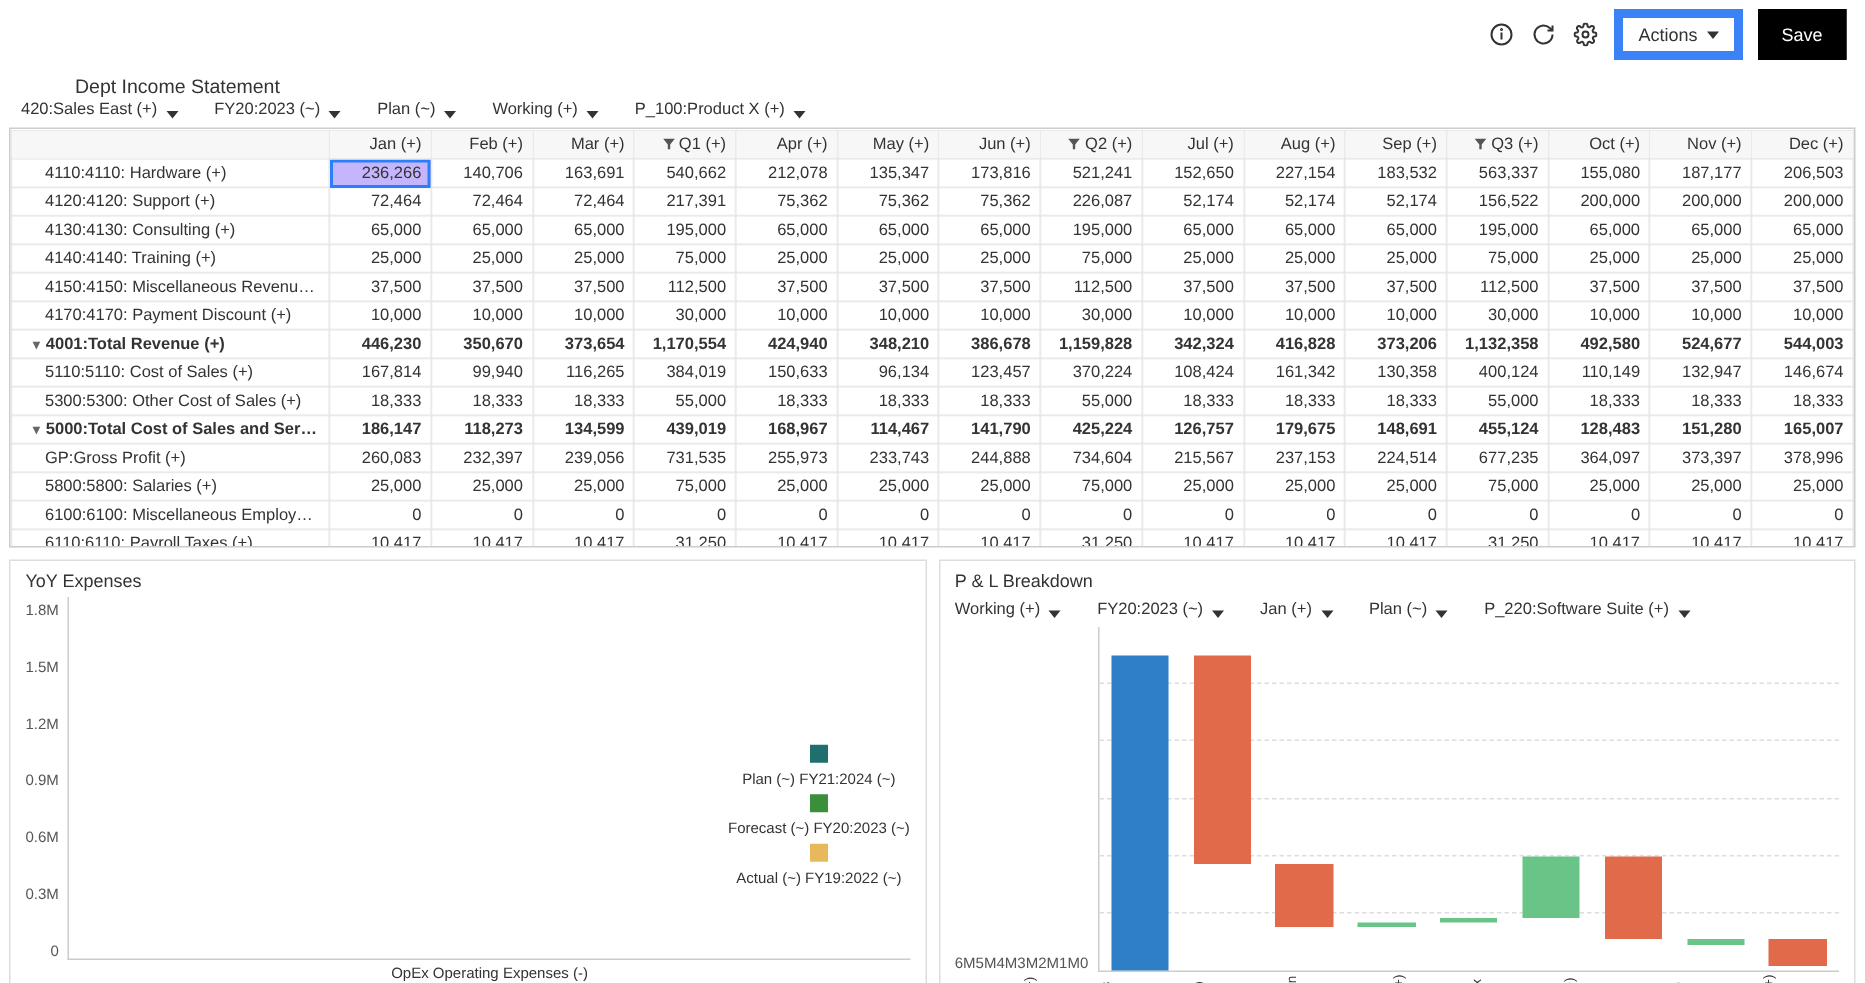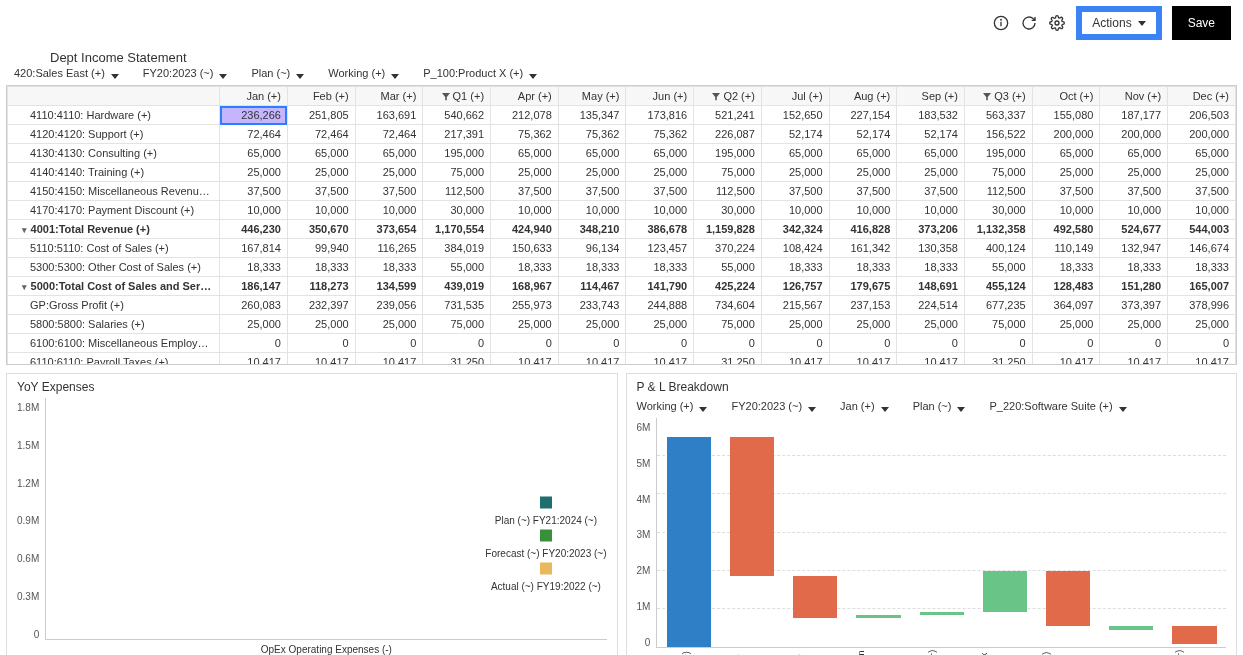--- a/index.html
+++ b/index.html
@@ -36,21 +36,21 @@
   .bar-yaxis { display:flex; flex-direction:column; justify-content:space-between; align-items:flex-end; padding:4px 6px 18px 0; font-size:10px; color:#555; }
   .bar-plot { flex:1; position:relative; border-left:1px solid #ccc; border-bottom:1px solid #ccc; margin-bottom:18px; }
   .bar-group { position:absolute; bottom:0; display:flex; align-items:flex-end; gap:2px; }
   .bar { width:100%; }
   .bar-xlabel { position:absolute; bottom:-16px; left:50%; transform:translateX(-50%); font-size:10px; white-space:nowrap; color:#333; }
   .legend { position:absolute; right:10px; top:50%; transform:translateY(-50%); font-size:10px; }
   .legend-item { display:flex; align-items:center; gap:6px; margin-bottom:4px;flex-direction:column; }
   .swatch { width:12px; height:12px; }
   
   .waterfall { display:flex; height:230px; }
-  .wf-yaxis { display:flex; flex-direction:column; justify-content:space-between; align-items:flex-end; padding:4px 6px 0 0; font-size:10px; color:#555; }
+  .wf-yaxis { display:flex; justify-content:space-between; align-items:flex-end; padding:4px 6px 0 0; font-size:10px; color:#555; }
   .wf-plot { flex:1; position:relative; border-left:1px solid #ccc; border-bottom:1px solid #ccc; }
   .wf-grid { position:absolute; left:0; right:0; border-top:1px dashed #ddd; }
   .wf-bar { position:absolute; }
   .wf-xlabels { display:flex; margin-left:34px; font-size:9px; color:#333; }
   .wf-xlabel { flex:1; text-align:center; writing-mode:vertical-rl; transform:rotate(180deg); padding-top:4px; height:60px; }
 </style>
 </head>
 <body>
 
 <div class="toolbar">
@@ -149,21 +149,21 @@
                 </svg></span><span>Q3 (+)</span></th>
             <th class="rt"><span>Oct (+)</span></th>
             <th class="rt"><span>Nov (+)</span></th>
             <th class="rt"><span>Dec (+)</span></th>
           </tr>
         </thead>
       <tbody id="grid-body">
           <tr>
             <td class="label"><span>4110:4110: Hardware (+)</span></td>
             <td class="rt sel">236,266</td>
-            <td class="rt">251,805</td>
+            <td class="rt">140,706</td>
             <td class="rt">163,691</td>
             <td class="rt">540,662</td>
             <td class="rt">212,078</td>
             <td class="rt">135,347</td>
             <td class="rt">173,816</td>
             <td class="rt">521,241</td>
             <td class="rt">152,650</td>
             <td class="rt">227,154</td>
             <td class="rt">183,532</td>
             <td class="rt">563,337</td>

